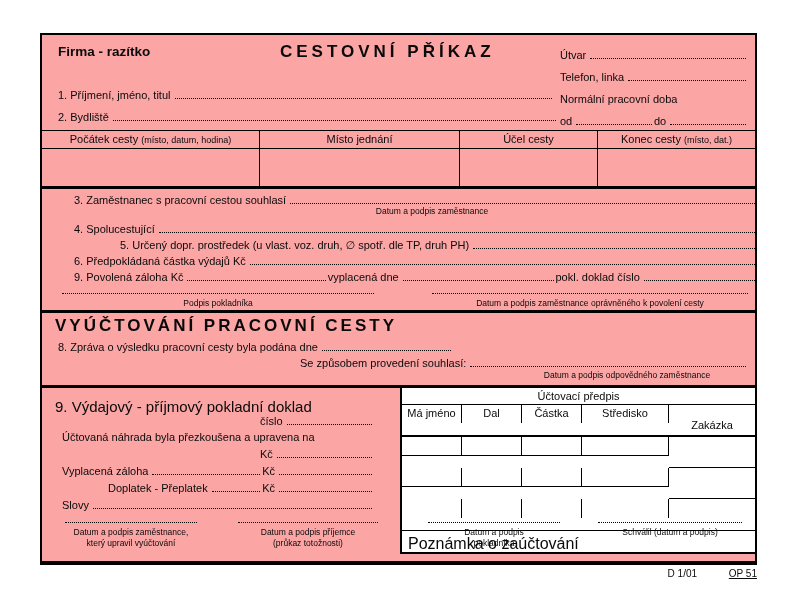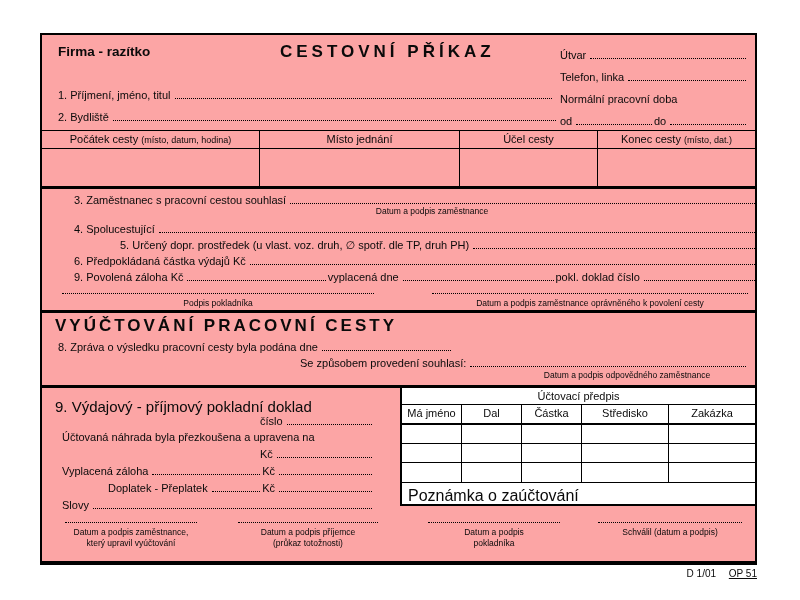--- a/index.html
+++ b/index.html
@@ -72,34 +72,34 @@
 
   
   .acc { left: 358px; top: 353px; right: 0; border-left: 2px solid #000; background: #fff; }
   .acc-title { height: 17px; border-bottom: 1px solid #000; font-size: 11px; text-align: center; padding-top: 2px; }
   .acc-row { display: flex; }
   .acc-head { border-bottom: 2px solid #000; }
   .acc-cell { border-right: 1px solid #000; height: 18px; font-size: 11px; text-align: center; padding-top: 2px; }
   .acc-cell:last-child { border-right: none; }
   .acc-body .acc-cell { height: 19px; border-bottom: 1px solid #000; }
   .acc-body .acc-row:last-child .acc-cell { border-bottom: none; }
-  .ac1 { width: 60px; } .ac2 { width: 60px; } .ac3 { width: 60px; } .ac4 { width: 87px; } .ac5 { flex: 1; }
+  .ac1 { width: 60px; } .ac2 { width: 60px; } .ac3 { width: 60px; } .ac4 { width: 87px; } .ac5 { flex: 1; margin-top: 12px; }
   .acc-note { border-top: 1px solid #000; border-bottom: 2px solid #000; height: 24px; font-size: 16px; padding: 4px 0 0 6px; }
 
   
   .bsig { top: 487px; text-align: center; }
   .bsig .bline { border-bottom: 1.5px dotted #000; height: 0; margin-bottom: 4px; }
   .bs1 { left: 23px; width: 132px; }
   .bs2 { left: 196px; width: 140px; }
   .bs3 { left: 386px; width: 132px; }
   .bs4 { left: 556px; width: 144px; }
 
   
   .footer { position: absolute; left: 560px; top: 568px; width: 197px; text-align: right; font-size: 10px; }
-  .footer .code2 { margin-left: 10px; text-decoration: underline; }
+  .footer .code2 { margin-left: 29px; text-decoration: underline; }
 </style>
 </head>
 <body>
 
 <div class="form">
 
   <div class="abs firma b">Firma - razítko</div>
   <div class="abs title b">CESTOVNÍ PŘÍKAZ</div>
 
   <div class="abs hdr-right">

